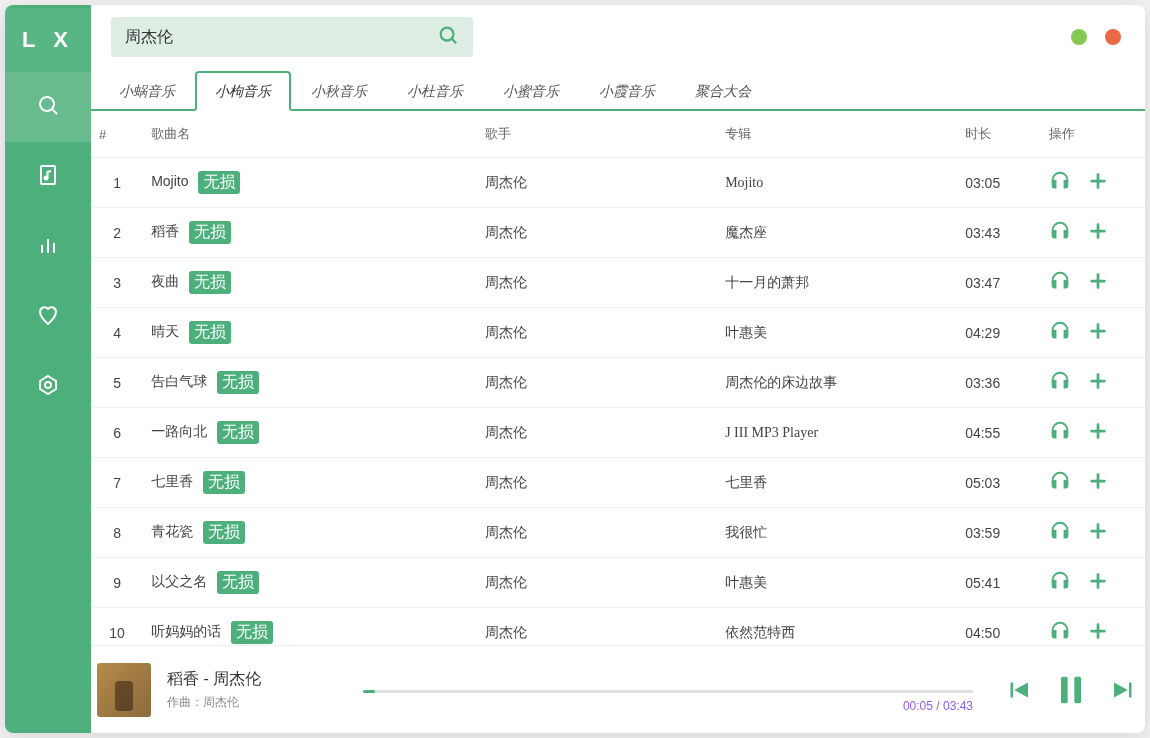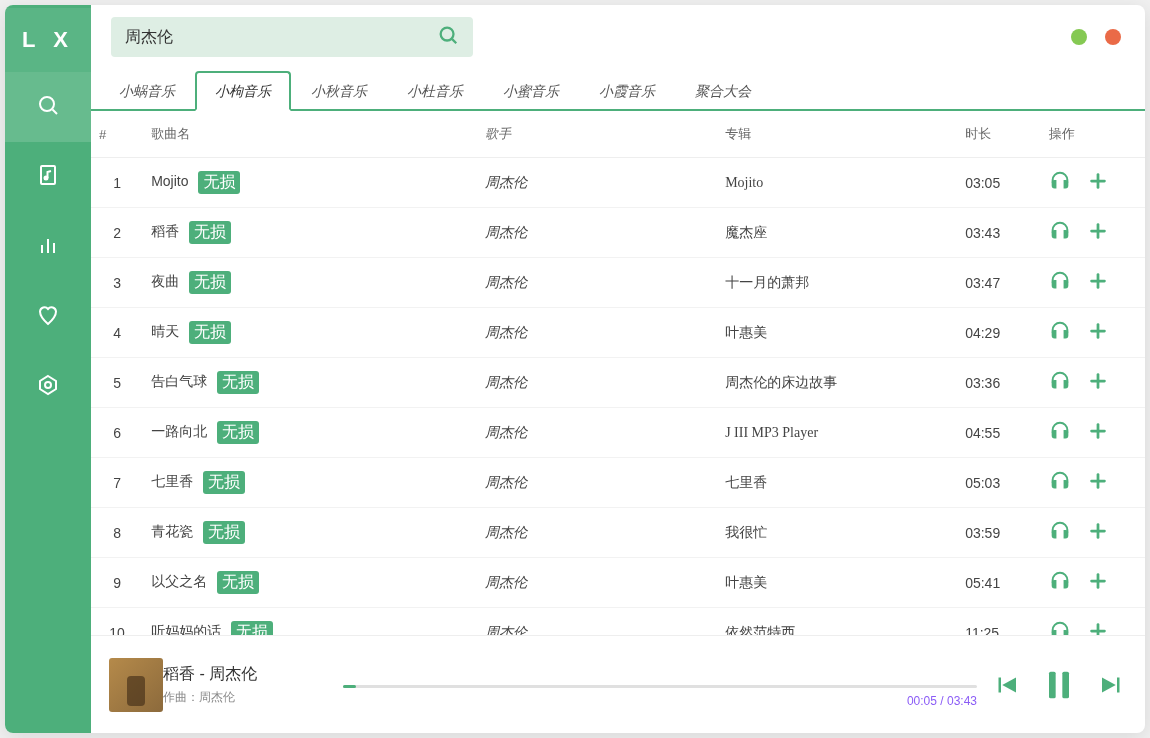--- a/index.html
+++ b/index.html
@@ -22,29 +22,29 @@
 .ctrl-close { background: #ea6a47; }
 .tabs { display: flex; border-bottom: 2px solid #4daf7b; padding-left: 8px; font-style: italic; }
 .tab { padding: 10px 18px 8px; font-size: 14px; color: #555; cursor: pointer; position: relative; top: 2px; border: 2px solid transparent; border-bottom: none;}
 .tab.active { color: #333; border: 2px solid #4daf7b; border-bottom: 2px solid #fff; background: #fff; border-radius: 4px 4px 0 0; text-align: right;}
 .table-wrap { flex: 1; overflow-y: auto; }
 .song-table { width: 100%; border-collapse: collapse; }
 .song-table th { text-align: left; font-weight: normal; font-size: 13px; color: #666; padding: 14px 8px; border-bottom: 1px solid #eee; }
 .song-table td { padding: 12px 8px; font-size: 14px; color: #444; border-bottom: 1px solid #f2f2f2; }
 .col-idx { width: 50px; text-align: center; color: #aaa; font-size: 13px;}
 .col-name { width: 320px; }
-.col-artist { width: 230px; font-style: italic; }
+.col-artist { width: 230px; }
 .col-album { width: 230px; font-family: Liberation Serif, serif; }
 .col-duration { width: 80px; }
 .col-ops { width: 100px; }
 .badge { display: inline-block; background: #4daf7b; color: #fff; font-size: 16px; padding: 1px 5px; border-radius: 3px; margin-left: 6px; vertical-align: middle;}
 .ops { display: flex; gap: 16px; }
 .op-btn { color: #4daf7b; cursor: pointer; display: flex; align-items: center;}
 .op-btn svg { width: 22px; height: 22px; }
-.player { height: 98px; border-top: 1px solid #eee; display: flex; align-items: center; padding: 0 18px; gap: 0;}
+.player { height: 88px; border-top: 1px solid #eee; display: flex; align-items: center; padding: 0 6px; gap: 16px;}
 .album-art { width: 54px; height: 54px; background: linear-gradient(135deg, #b58a4a, #8c6a3c); border-radius: 3px; position: relative; overflow:hidden;}
 .album-art::after { content:''; position:absolute; left:18px; top:18px; width:18px; height:30px; background: rgba(60,40,20,0.6); border-radius: 4px;}
 .player-info { flex: 0 0 auto; min-width: 180px;}
 .player-title { font-size: 16px; color: #333; margin-bottom: 4px;}
 .player-sub { font-size: 12px; color: #888;}
 .progress-area { flex: 1; display: flex; flex-direction: column; justify-content: flex-end; height: 54px; padding-bottom: 4px;}
 .progress-bar { width: 100%; height: 3px; background: #e0e0e0; border-radius: 2px; position: relative; margin-bottom: 6px;}
 .progress-fill { height: 100%; background: #4daf7b; border-radius: 2px; width: 2%; }
 .progress-time { font-size: 12px; color: #8b5cf6; text-align: right;}
 .player-controls { display: flex; align-items: center; gap: 18px; margin-left: 14px;}
@@ -356,21 +356,21 @@
                       </svg></span>
                   </span>
                 </div>
               </td>
             </tr>
             <tr>
               <td class="col-idx">10</td>
               <td class="col-name">听妈妈的话 <span class="badge">无损</span></td>
               <td class="col-artist">周杰伦</td>
               <td class="col-album">依然范特西</td>
-              <td class="col-duration">11:25</td>
+              <td class="col-duration">04:50</td>
               <td class="col-ops">
                 <div class="ops">
                   <span class="op-btn">
                     <span><svg viewBox="0 0 24 24" fill="none" stroke="currentColor" stroke-width="2.2">
                         <path d="M4 14v-3a8 8 0 0 1 16 0v3"></path>
                         <path d="M4 14a2 2 0 0 1 2-2h1v7H6a2 2 0 0 1-2-2z" fill="currentColor"></path>
                         <path d="M20 14a2 2 0 0 0-2-2h-1v7h1a2 2 0 0 0 2-2z" fill="currentColor"></path>
                       </svg></span>
                   </span>
                   <span class="op-btn">

